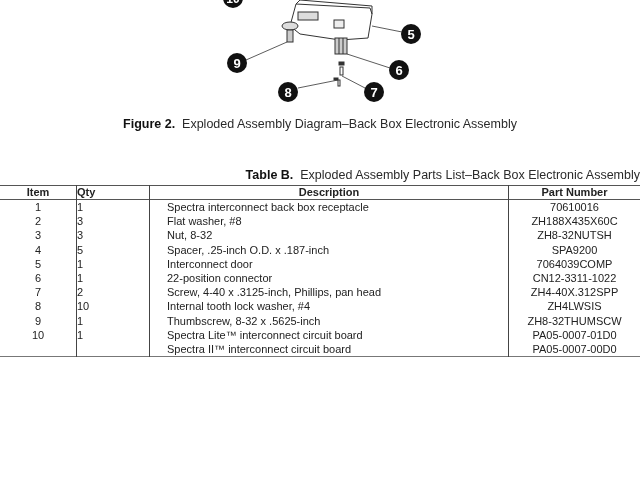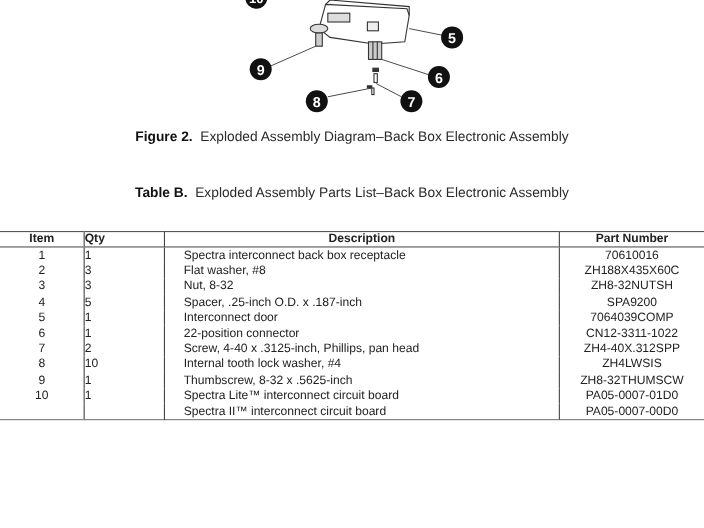--- a/index.html
+++ b/index.html
@@ -2,22 +2,22 @@
 <html><head>
 <meta charset="utf-8">
 <style>
   html, body { margin: 0; padding: 0; background: #ffffff; }
   body { width: 640px; height: 480px; position: relative; overflow: hidden;
          font-family: "Liberation Sans", sans-serif; color: #1a1a1a; }
   #diagram { position: absolute; left: 0; top: 0; width: 640px; height: 110px; }
   .caption { position: absolute; left: 0; width: 640px; text-align: center; font-size: 12.5px; color: #2a2a2a; }
   .caption b { font-weight: bold; color: #111; }
   #fig-caption { top: 117px; }
-  #tbl-caption { top: 168px; }
-  table { position: absolute; left: 0; top: 210px; width: 640px; border-collapse: collapse;
+  #tbl-caption { top: 168px; text-align: right; }
+  table { position: absolute; left: 0; top: 185px; width: 640px; border-collapse: collapse;
           font-size: 11px; color: #222; }
   table thead tr { border-top: 1.5px solid #555; border-bottom: 1px solid #555; }
   table tbody tr:last-child { border-bottom: 1.5px solid #777; }
   th { font-weight: bold; height: 13px; padding: 0; line-height: 13px; }
   td { padding: 0; height: 14.2px; line-height: 14px; }
   .c-item { width: 76px; text-align: center; border-right: 1px solid #444; }
   .c-qty { width: 72px; text-align: left; border-right: 1px solid #444; }
   .c-desc { width: 341px; text-align: left; padding-left: 17px; border-right: 1px solid #444; }
   th.c-desc { text-align: center; padding-left: 0; }
   .c-part { text-align: center; }

